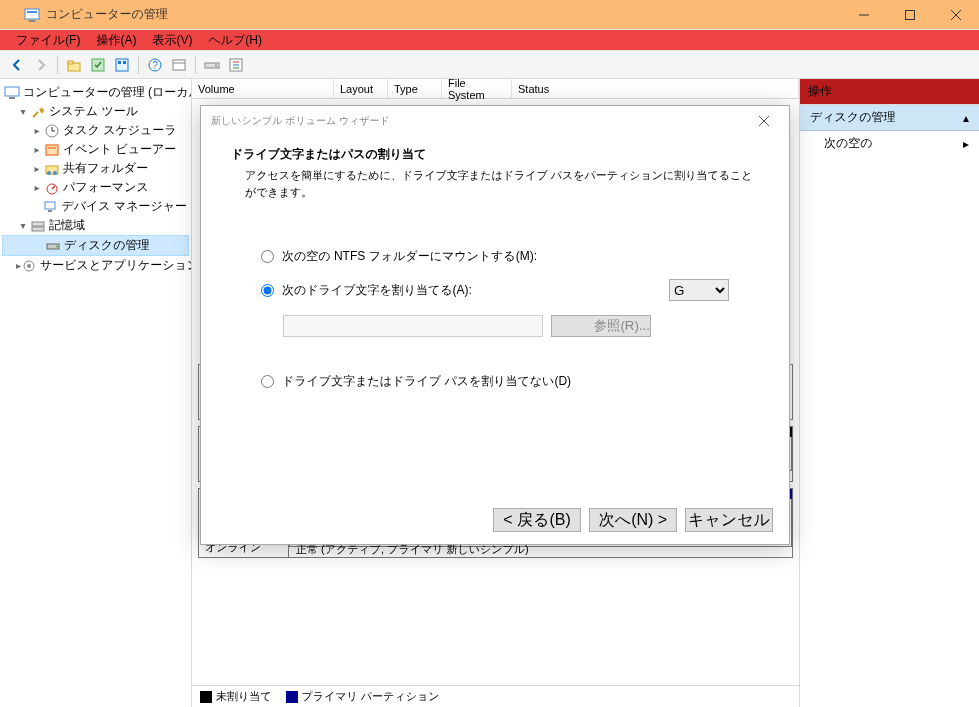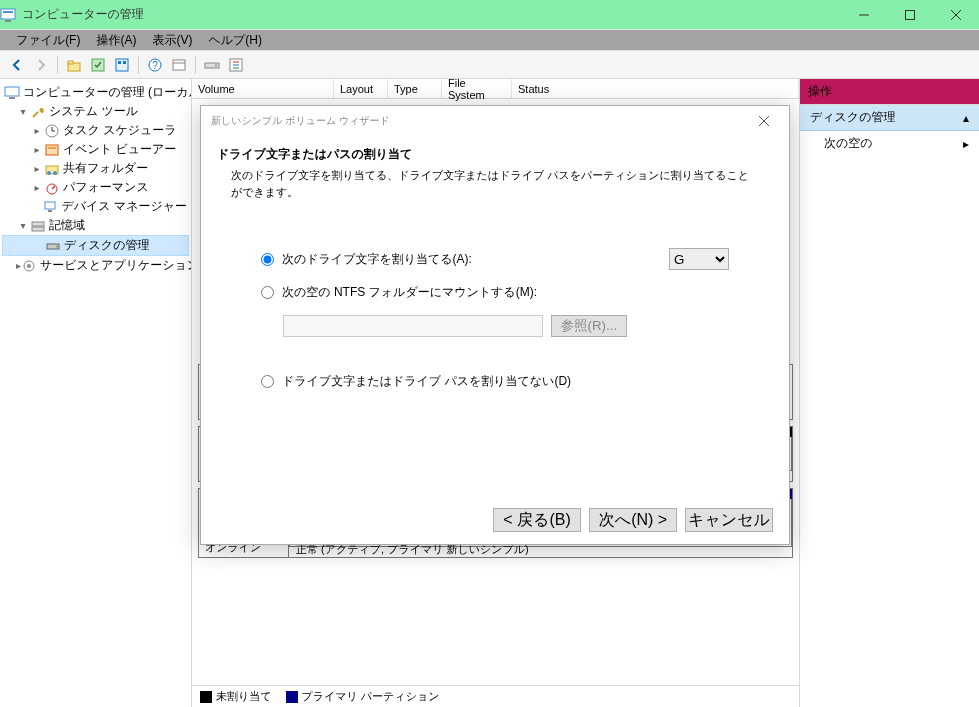--- a/index.html
+++ b/index.html
@@ -1,26 +1,26 @@
 <!DOCTYPE html>
 <html><head>
 <meta charset="utf-8">
 <style>
 * { box-sizing: border-box; margin: 0; padding: 0; }
 body { font-family: "Yu Gothic UI", "Meiryo", sans-serif; font-size: 12px; background: #fff; width: 979px; height: 707px; overflow: hidden; position: relative; }
 
 
-.titlebar { height: 30px; background: #86efac; border-bottom: 1px solid #e5e5e5; display: flex; align-items: center; padding-left: 0; }
+.titlebar { height: 30px; background: #fdba74; border-bottom: 1px solid #e5e5e5; display: flex; align-items: center; padding-left: 24px; }
 .titlebar .appicon { width: 16px; height: 16px; margin-right: 6px; }
 .titlebar .title { flex: 1; color: #333; }
 .titlebar .winbtns { display: flex; }
 .titlebar .winbtn { width: 46px; height: 30px; display: flex; align-items: center; justify-content: center; color: #333; }
 
 
-.menubar { height: 21px; background: #a3a3a3; display: flex; align-items: center; padding: 0 8px; border-bottom: 1px solid #e5e5e5; }
+.menubar { height: 21px; background: #ef4444; display: flex; align-items: center; padding: 0 8px; border-bottom: 1px solid #e5e5e5; }
 .menubar .menuitem { padding: 2px 8px; cursor: default; }
 
 
 .toolbar { height: 28px; background: #f5f5f5; border-bottom: 1px solid #d9d9d9; display: flex; align-items: center; padding: 0 6px; gap: 2px; }
 .toolbar .tbtn { width: 22px; height: 22px; display: flex; align-items: center; justify-content: center; border: 1px solid transparent; }
 .toolbar .tsep { width: 1px; height: 18px; background: #ccc; margin: 0 3px; }
 
 
 .main { display: flex; height: calc(100% - 79px); }
 .leftpane { width: 192px; border-right: 1px solid #d9d9d9; background: #fff; overflow: auto; }
@@ -44,40 +44,40 @@
 .diskarea { flex: 1; overflow: auto; background: #fff; }
 .diskrow { border: 1px solid #7a7a7a; margin: 6px; display: flex; height: 70px; position: relative; }
 .diskmeta { width: 90px; border-right: 1px solid #7a7a7a; padding: 4px 6px; font-size: 11px; line-height: 1.4; }
 .diskpart { flex: 1; position: relative; padding-top: 10px; border-top: 10px solid #00008b; }
 .diskpart.unalloc { border-top-color: #000; }
 .diskpart .plabel { padding: 4px 6px; font-size: 11px; line-height: 1.3; border: 1px solid #7a7a7a; height: calc(100% + 0px); margin-top: -10px; padding-top: 14px; }
 .legend { border-top: 1px solid #d9d9d9; padding: 3px 8px; font-size: 11px; display: flex; gap: 14px; }
 .legbox { width: 12px; height: 12px; display: inline-block; vertical-align: middle; margin-right: 4px; }
 
 
-.actheader { background: #be185d; border-bottom: 1px solid #d9d9d9; padding: 4px 8px; font-size: 12px; }
+.actheader { background: #b91c1c; border-bottom: 1px solid #d9d9d9; padding: 4px 8px; font-size: 12px; }
 .actitem { padding: 4px 10px; display: flex; align-items: center; justify-content: space-between; cursor: default; }
 .actitem.cat { background: #cde6f7; border-bottom: 1px solid #a6c8e6; }
 
 
 .dialog { position: absolute; left: 200px; top: 105px; width: 590px; height: 440px; background: #fff; border: 1px solid #aaa; box-shadow: 0 4px 24px rgba(0,0,0,0.25); z-index: 100; display: flex; flex-direction: column; }
 .dlgtitle { height: 30px; display: flex; align-items: center; padding: 0 10px; color: #888; font-size: 10px; }
 .dlgtitle .spacer { flex: 1; }
 .dlgclose { width: 30px; height: 20px; display: flex; align-items: center; justify-content: center; color: #555; }
-.dlghead { padding: 10px 30px 14px 16px; }
+.dlghead { padding: 10px 30px 14px 30px; }
 .dlghead .h1 { font-weight: bold; font-size: 12px; margin-bottom: 4px; }
 .dlghead .h2 { font-size: 11px; padding-left: 14px; line-height: 1.5; }
 .dlgbody { flex: 1; padding: 20px 60px; }
 .radiorow { display: flex; align-items: center; margin: 14px 0; font-size: 12px; }
 .radiorow input[type=radio] { margin-right: 8px; }
 .radiorow .rlabel { flex: 1; }
 .radiorow select { width: 60px; height: 22px; background: #eee; border: 1px solid #adadad; }
 .subrow { margin-left: 22px; display: flex; gap: 8px; margin-top: 6px; }
 .subrow input[type=text] { width: 260px; height: 22px; border: 1px solid #ccc; background: #f7f7f7; }
-.subrow button { width: 76px; height: 22px; background: #e1e1e1; border: 1px solid #adadad; color: #888; }
+.subrow button { width: 100px; height: 22px; background: #e1e1e1; border: 1px solid #adadad; color: #888; text-align: right; }
 .dlgfoot { padding: 12px 16px; display: flex; justify-content: flex-end; gap: 8px; border-top: 0; }
 .dlgfoot button { width: 88px; height: 24px; background: #e1e1e1; border: 1px solid #adadad; font-size: 16px; }
 
 
 .faintrow { color: #555; font-size: 11px; padding: 0 6px; line-height: 1.3; }
 
 svg { display: block; }
 </style>
 </head>
 <body>
@@ -392,32 +392,32 @@
     <span class="spacer"></span>
     <div class="dlgclose">
       <svg width="10" height="10">
           <line x1="0" y1="0" x2="10" y2="10" stroke="currentColor"></line>
           <line x1="10" y1="0" x2="0" y2="10" stroke="currentColor"></line>
         </svg>
     </div>
   </div>
   <div class="dlghead">
     <div class="h1">ドライブ文字またはパスの割り当て</div>
-    <div class="h2">次のドライブ文字を割り当てる、ドライブ文字またはドライブ パスをパーティションに割り当てることができます。</div>
+    <div class="h2">アクセスを簡単にするために、ドライブ文字またはドライブ パスをパーティションに割り当てることができます。</div>
   </div>
   <div class="dlgbody">
+    <div class="radiorow">
+      <input type="radio" name="dopt" style="">
+      <span class="rlabel">次の空の NTFS フォルダーにマウントする(M):</span>
+    </div>
     <div class="radiorow">
       <input type="radio" name="dopt" checked="" style="">
       <span class="rlabel">次のドライブ文字を割り当てる(A):</span>
       <select><option>G</option></select>
     </div>
-    <div class="radiorow">
-      <input type="radio" name="dopt" style="">
-      <span class="rlabel">次の空の NTFS フォルダーにマウントする(M):</span>
-    </div>
     <div class="subrow">
       <input type="text" disabled="" style="">
       <button disabled="">参照(R)...</button>
     </div>
     <div class="radiorow" style="margin-top:36px">
       <input type="radio" name="dopt" style="">
       <span class="rlabel">ドライブ文字またはドライブ パスを割り当てない(D)</span>
     </div>
   </div>
   <div class="dlgfoot">

